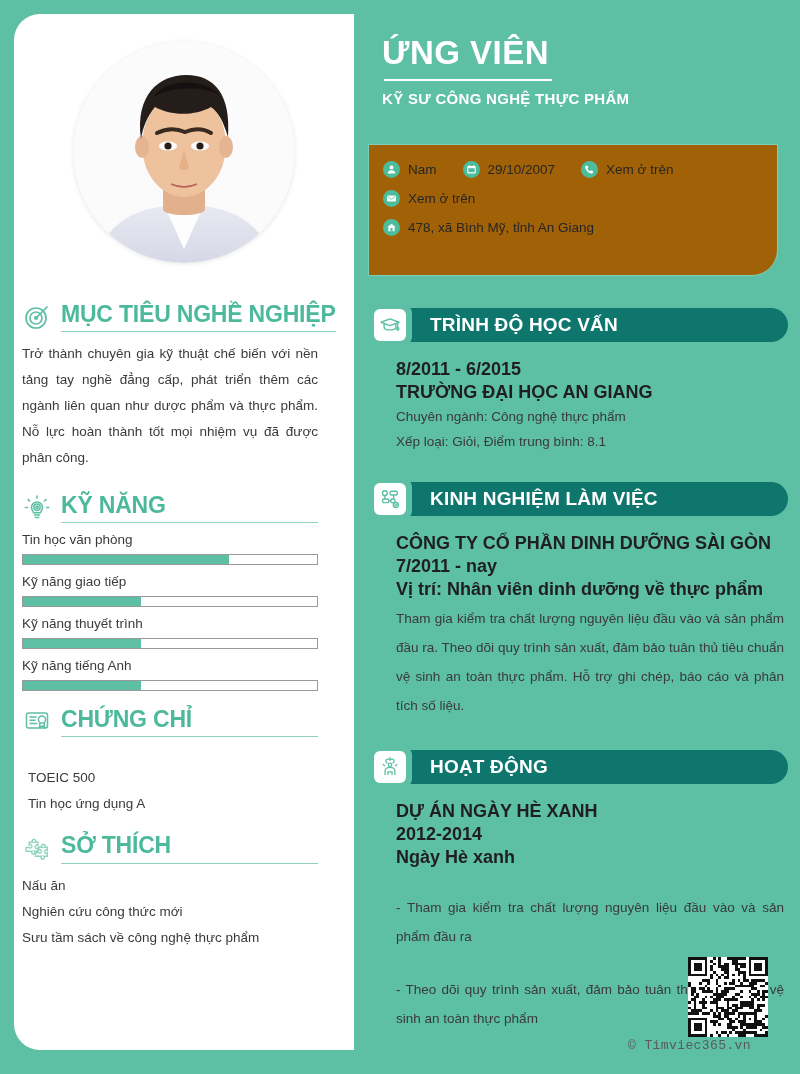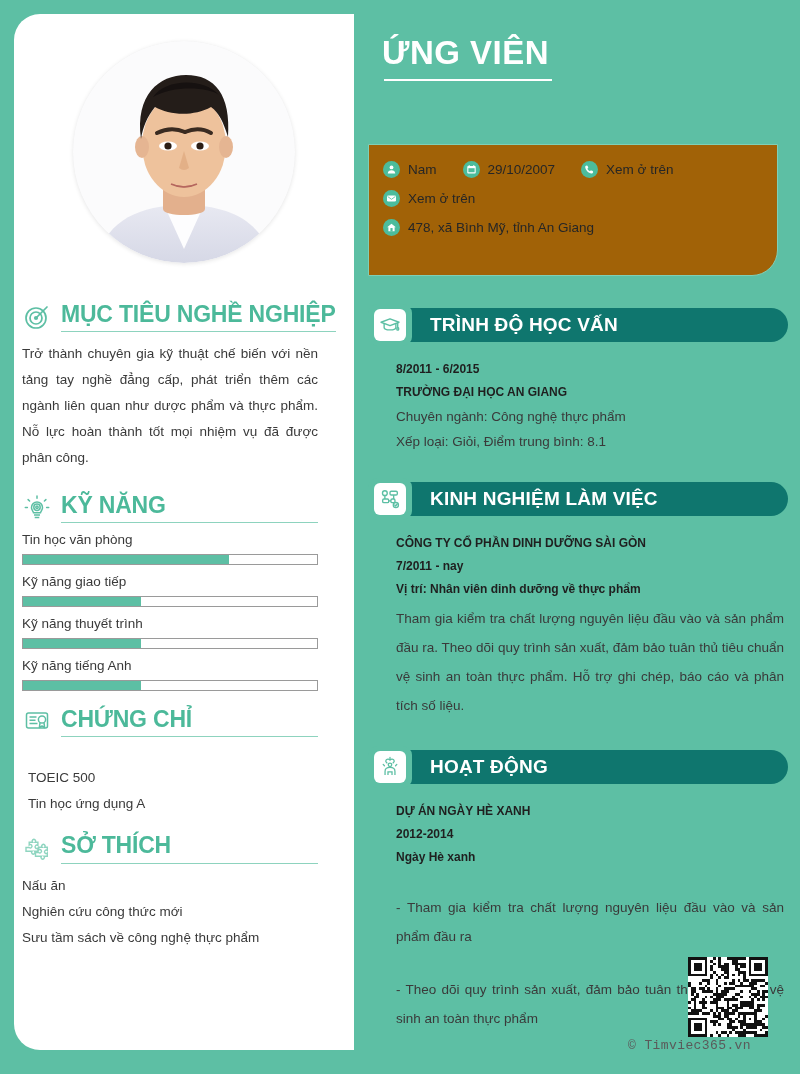--- a/index.html
+++ b/index.html
@@ -181,21 +181,21 @@
     margin-left: -6px;
     display: flex; align-items: center;
     padding-left: 24px;
   }
   .rsec-title {
     font-size: 19px; font-weight: bold; color: #ffffff;
     letter-spacing: 0.2px;
   }
   .rsec-body { padding-left: 28px; padding-right: 4px; }
   .b-line {
-    font-size: 12px; font-weight: bold; color: #1f1f1f;
+    font-size: 18px; font-weight: bold; color: #1f1f1f;
     line-height: 23px;
   }
   .n-line {
     font-size: 13.5px; color: #3a3a3a;
     line-height: 25px;
   }
   .p-just {
     font-size: 13.5px; color: #3a3a3a;
     line-height: 29px; text-align: justify; margin-top: 24px;
   }
@@ -372,20 +372,21 @@
         </div>
     </div>
 
   </div>
 
   <div class="right-col">
 
     <div class="right-head">
       <div class="cand-name">ỨNG VIÊN</div>
       <div class="cand-rule"></div>
+      <div class="cand-role">KỸ SƯ CÔNG NGHỆ THỰC PHẨM</div>
     </div>
 
     <div class="contact-box">
       <div class="c-row">
         <span class="c-item">
           <span class="c-ico">
             <svg viewBox="0 0 12 12">
                 <circle cx="6" cy="3.7" r="2.1"></circle>
                 <path d="M1.9 10.4c0-2.3 1.8-3.6 4.1-3.6s4.1 1.3 4.1 3.6Z"></path>
               </svg>

